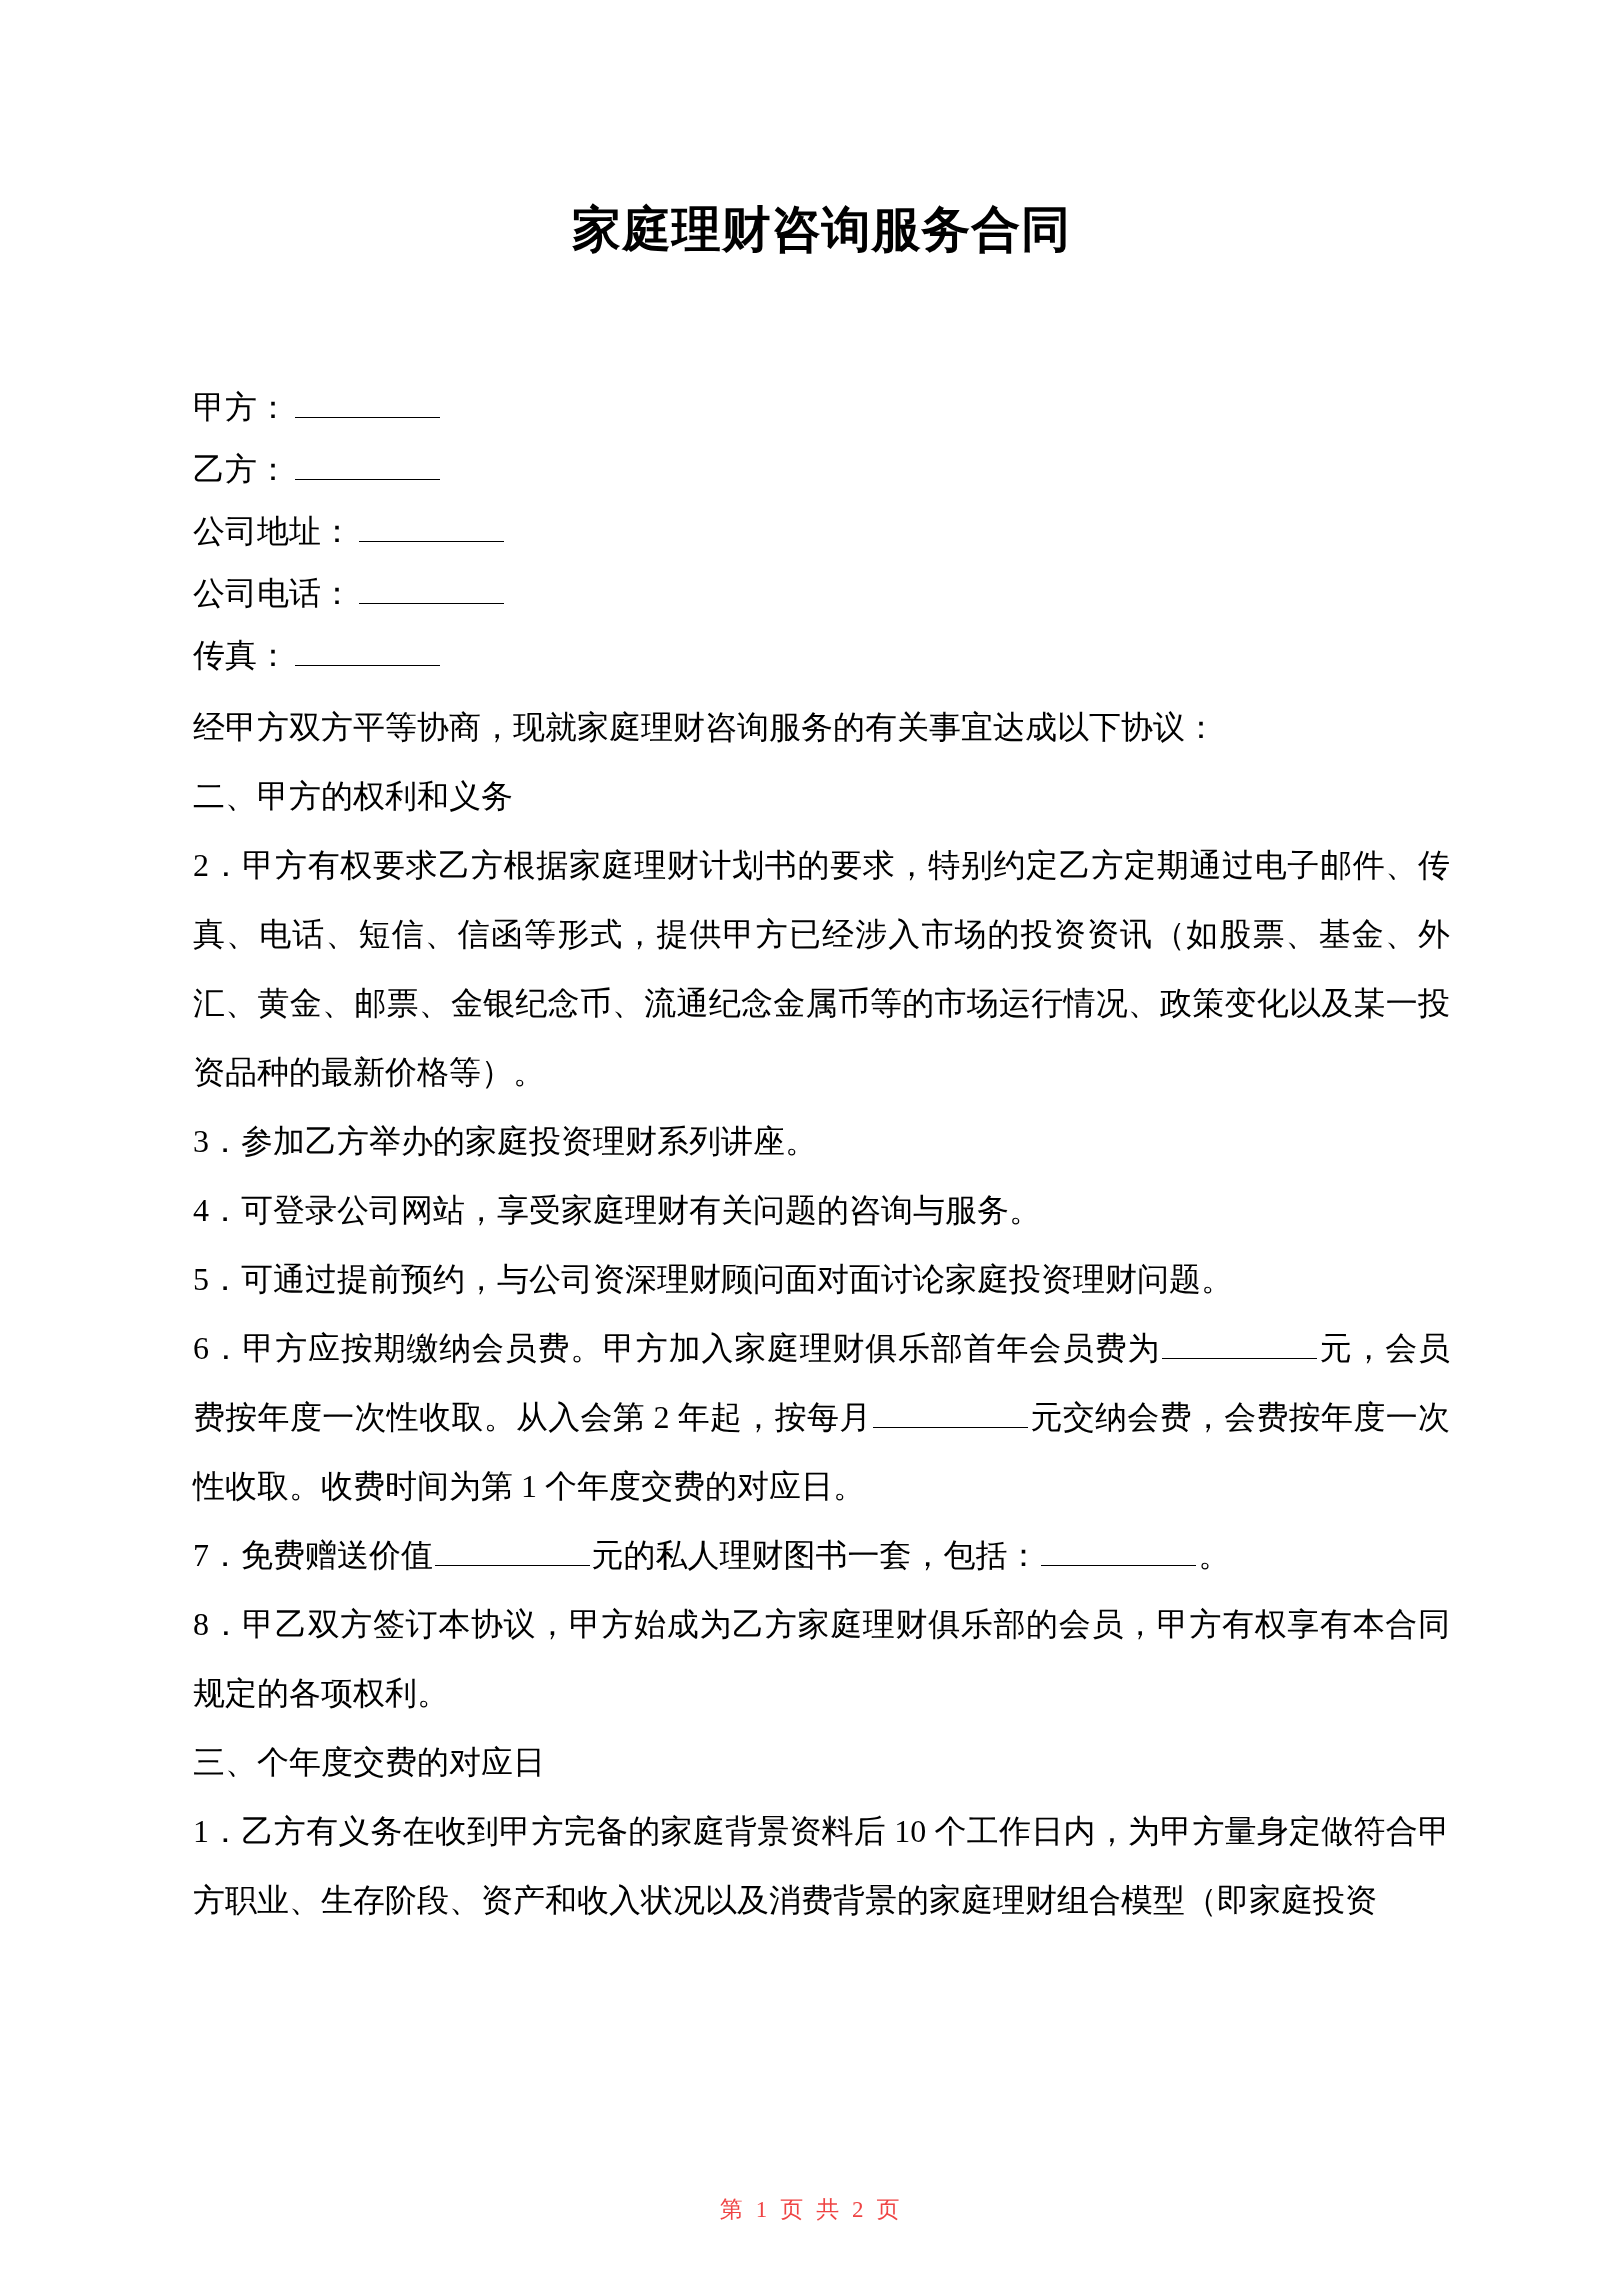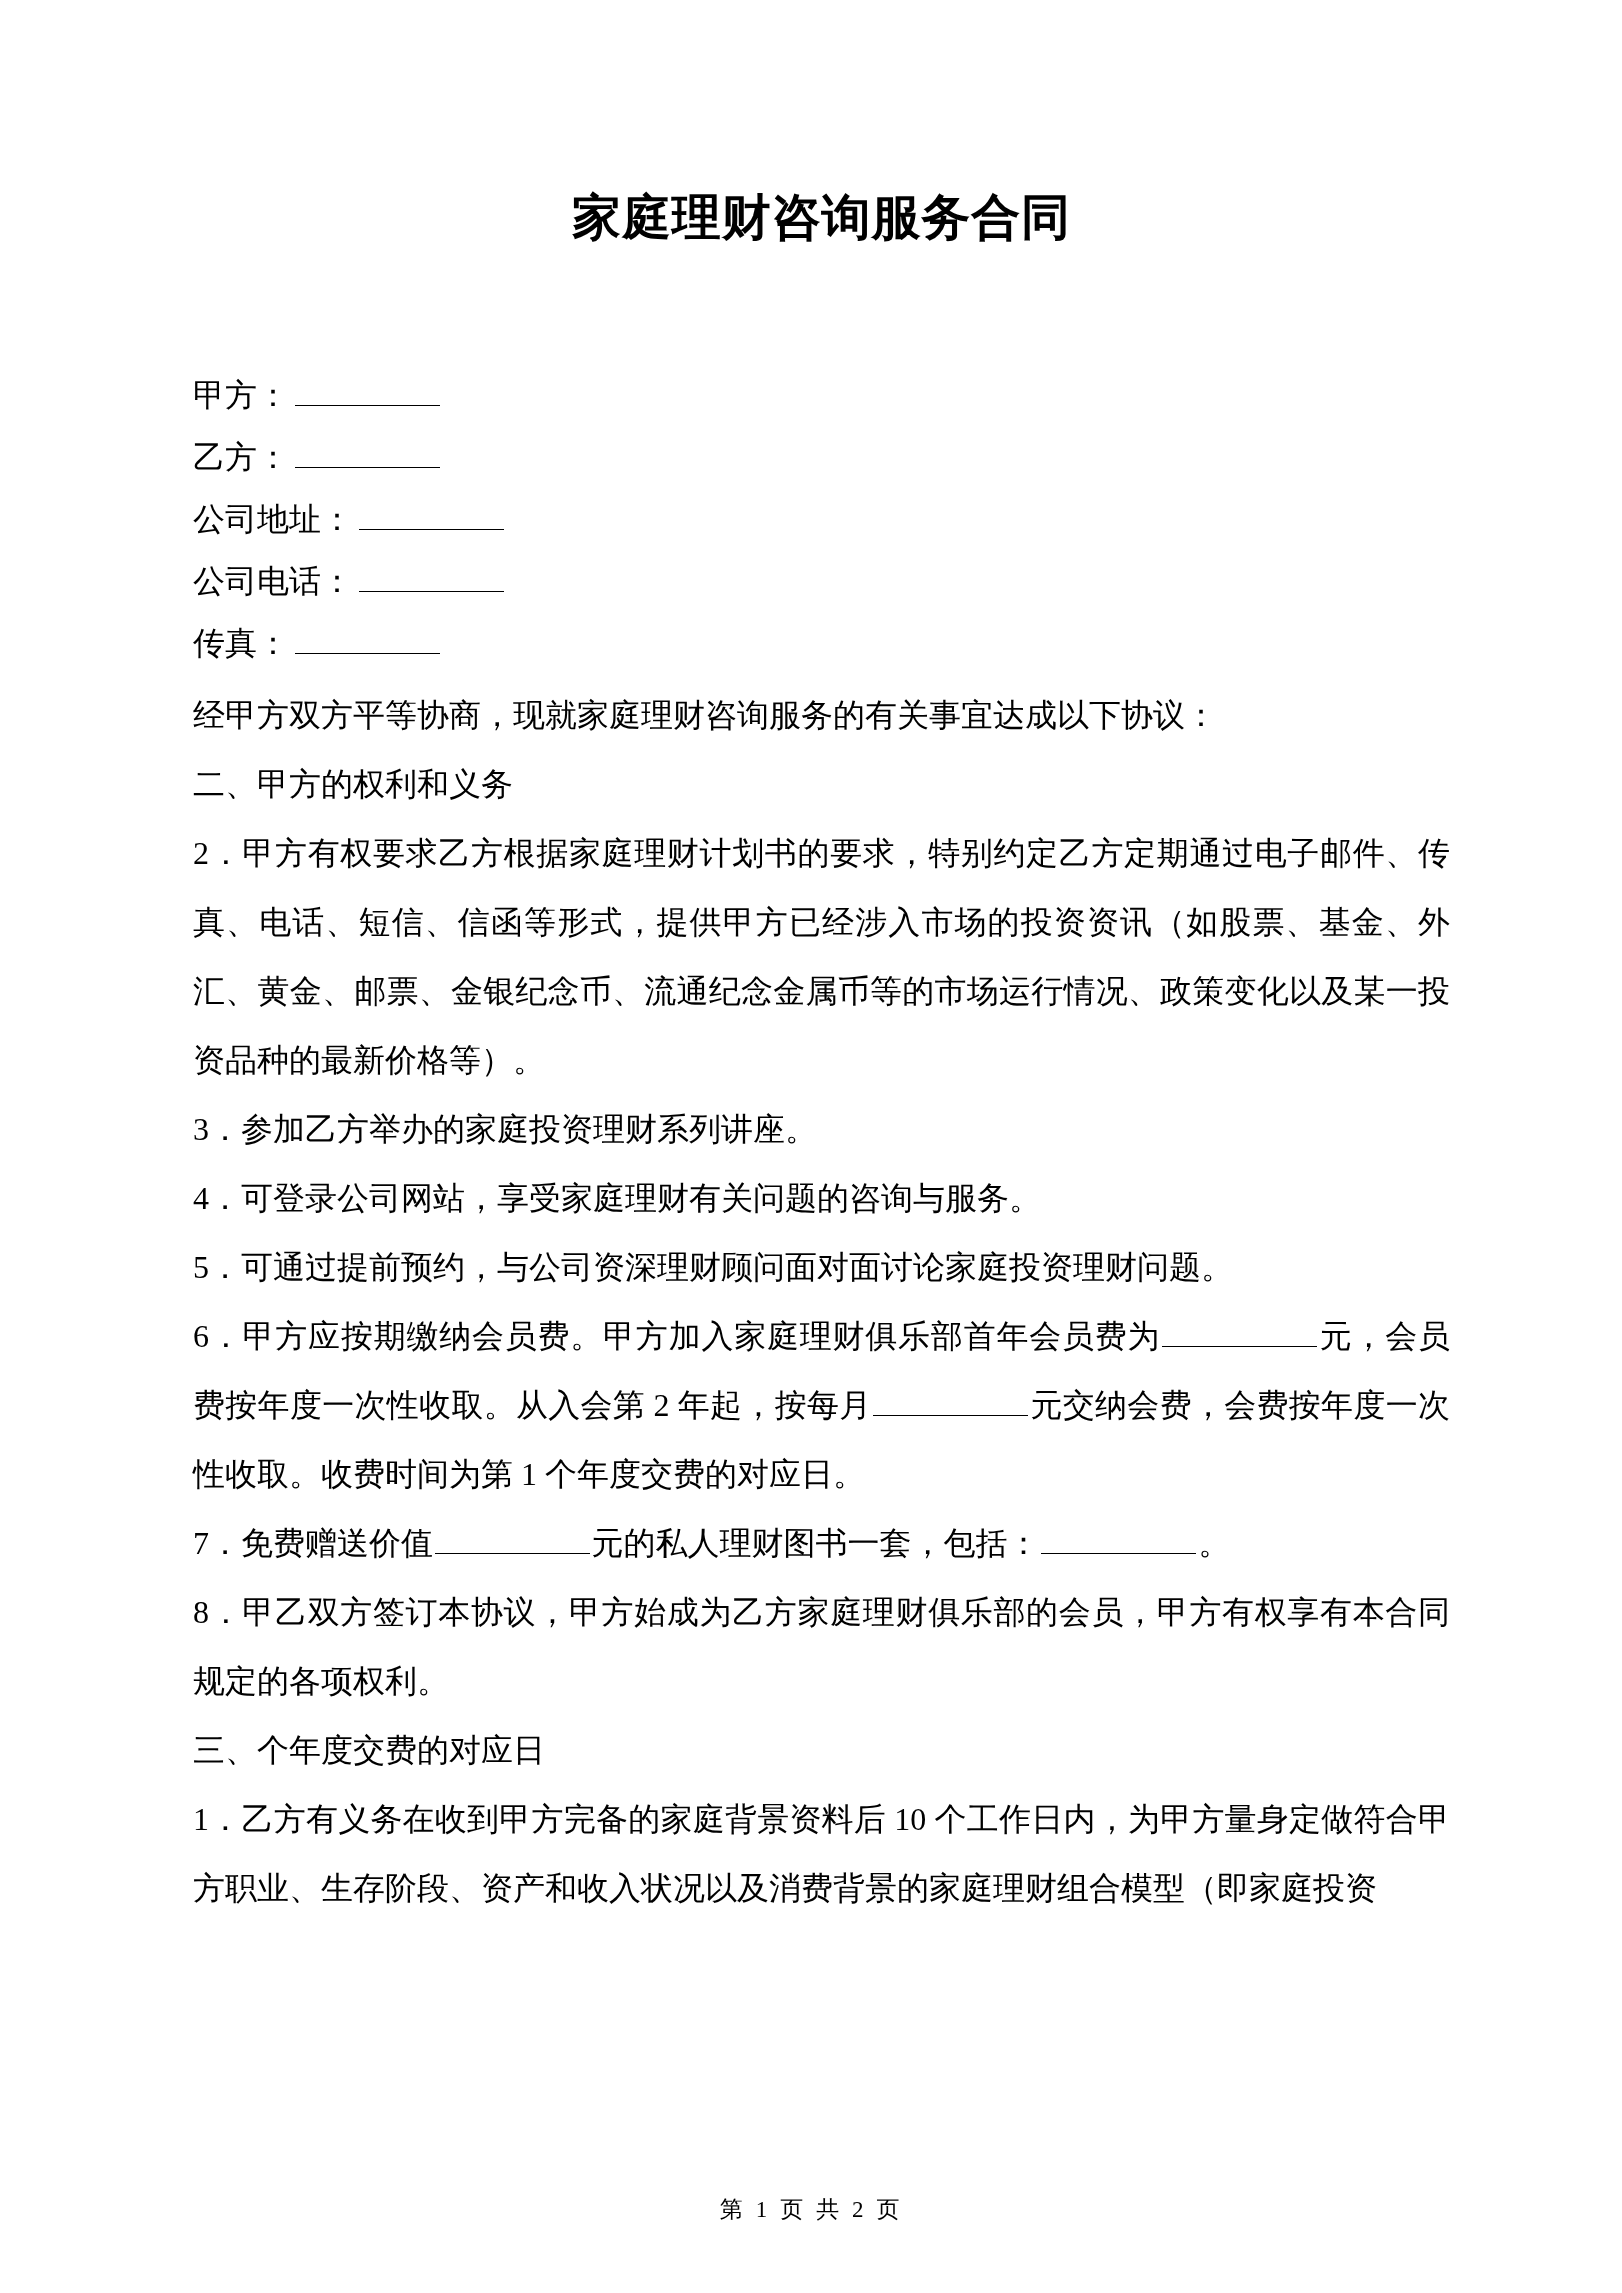--- a/index.html
+++ b/index.html
@@ -12,21 +12,21 @@
     position: relative;
     width: 1623px;
     height: 2294px;
     background: #ffffff;
     color: #000000;
     font-family: "Liberation Serif", "DejaVu Serif", serif;
     padding: 186px 173px 0 193px;
     overflow: hidden;
   }
   .doc-title {
-    margin: 0 0 114px 0;
+    margin: 12px 0 114px 0;
     font-size: 49px;
     font-weight: 700;
     text-align: center;
     letter-spacing: 0.9px;
     line-height: 64px;
   }
   .fields {
     margin: 0 0 7.3px 0;
   }
   .field-row {
@@ -59,21 +59,21 @@
     margin: 0 1.8px;
   }
   .footer {
     position: absolute;
     bottom: 69px;
     left: 0;
     right: 0;
     text-align: center;
     font-size: 23px;
     letter-spacing: 3.6px;
-    color: #000000;
+    color: #ef4444;
   }
 </style>
 </head>
 <body>
 
 <div class="page">
 
   <h1 class="doc-title">家庭理财咨询服务合同</h1>
 
   <div class="fields" id="header-fields">

